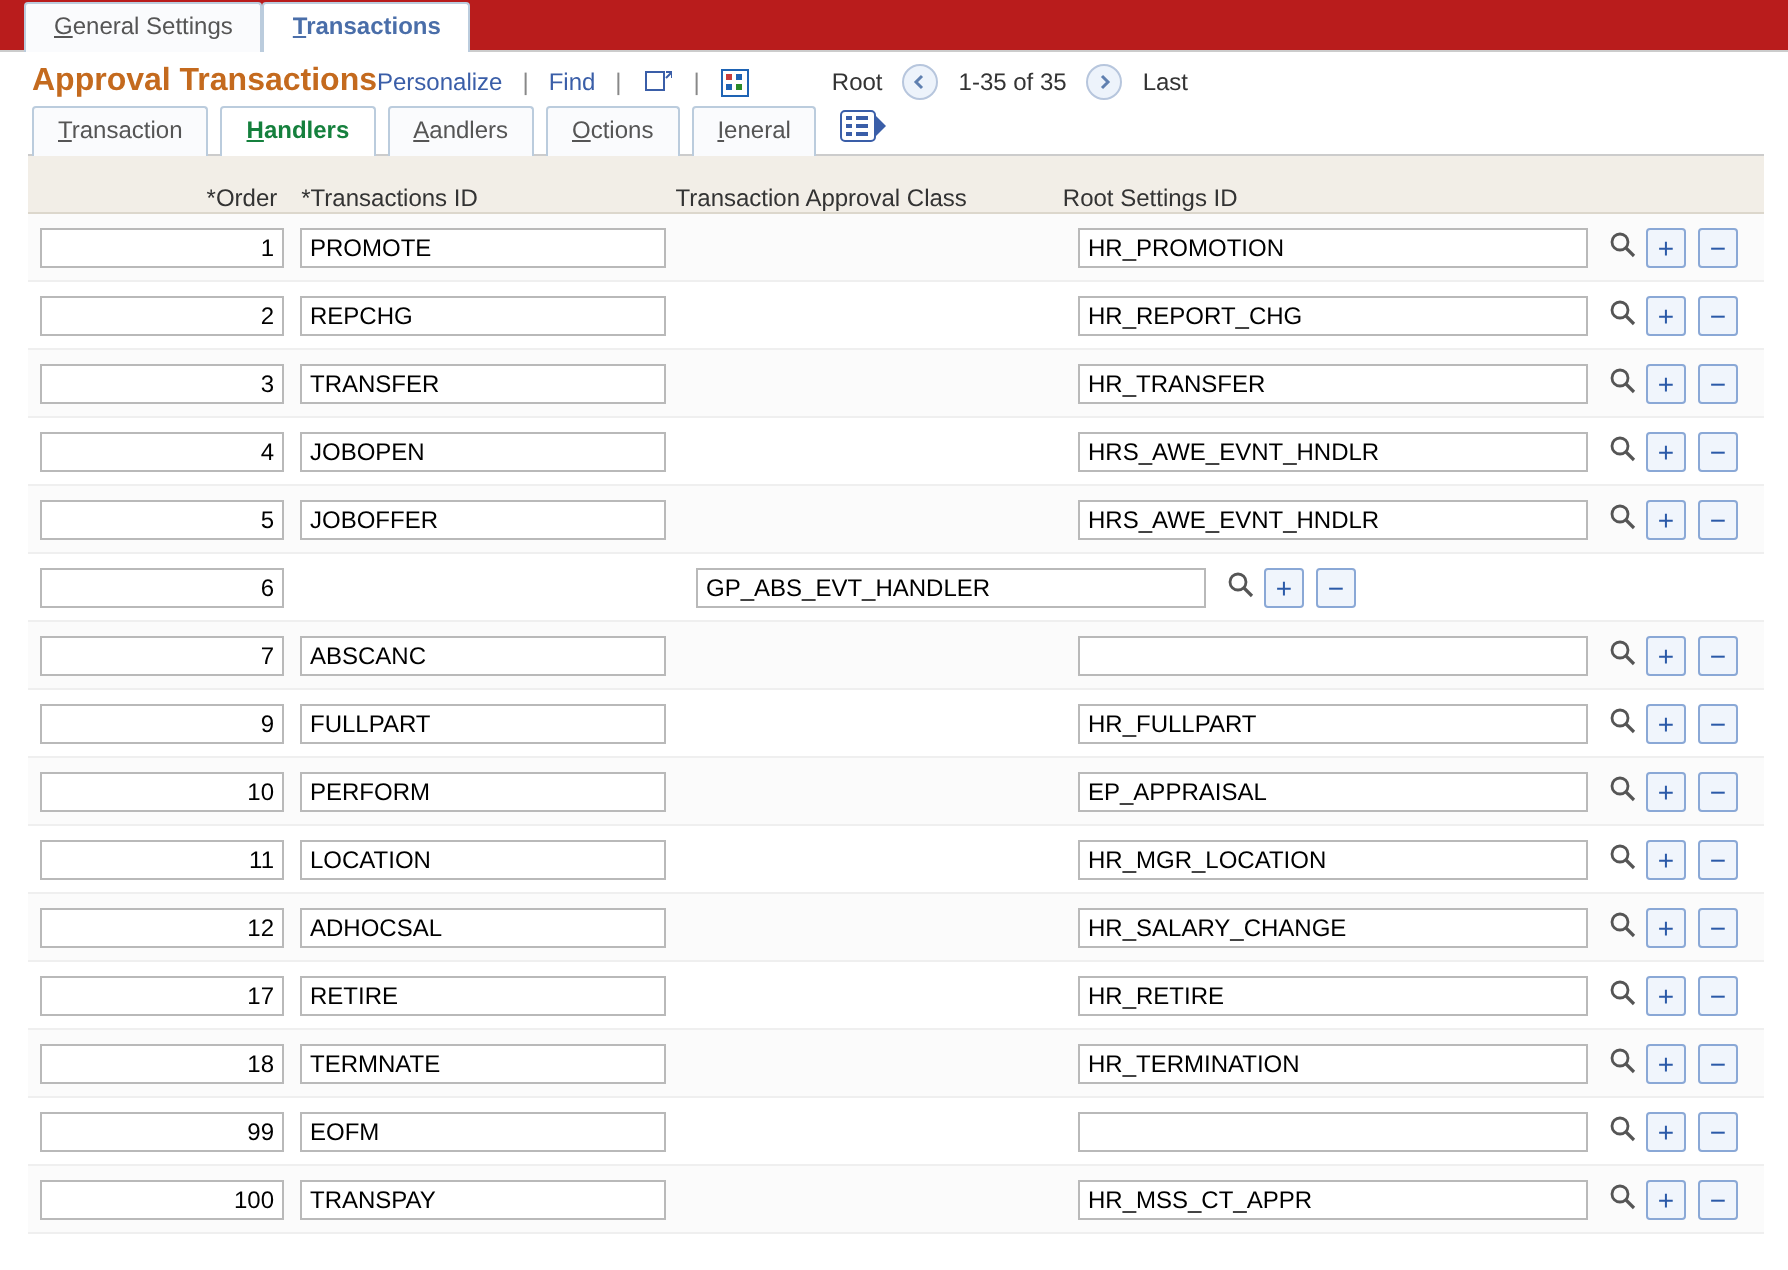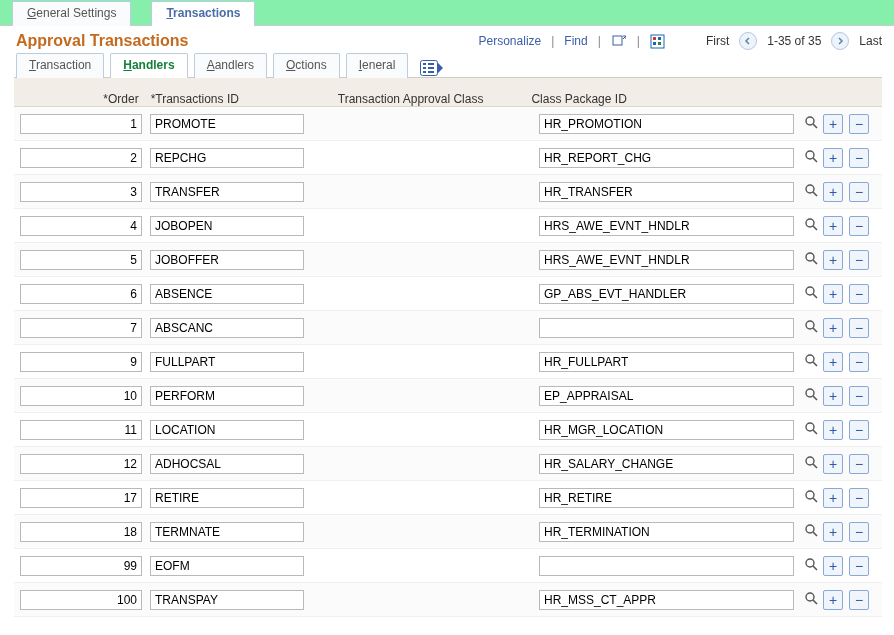--- a/index.html
+++ b/index.html
@@ -1,50 +1,50 @@
 <!DOCTYPE html>
 <html><head>
 <meta charset="utf-8">
 <style>
   html,body{margin:0;padding:0;font-family:Arial,Helvetica,sans-serif;font-size:12px;color:#333;background:#fff}
   .wrap{width:894px;background:#fff}
   
-  .page-tabs{display:flex;gap:20px;padding:0 0 0 12px;border-bottom:1px solid #ccc;background:#86efac}
+  .page-tabs{display:flex;gap:0;padding:0 0 0 12px;border-bottom:1px solid #ccc;background:#b91c1c}
   .page-tab{border:1px solid #bcd;border-bottom:none;padding:4px 14px 6px;color:#555;background:#fafbfd;border-radius:2px 2px 0 0;cursor:pointer;position:relative;top:1px}
   .page-tab.active{background:#fff;color:#4a6ea9;font-weight:bold}
   .page-tab .ul{text-decoration:underline}
   
-  .title-row{display:flex;align-items:center;justify-content:space-between;padding:6px 12px 2px 16px}
+  .title-row{display:flex;align-items:center;padding:6px 12px 2px 16px}
   .title{font-size:16px;color:#c46a1e;font-family:Arial;font-weight:bold}
   .title-tools{display:flex;align-items:center;gap:10px;font-size:12px;color:#3a5ea8}
   .title-tools .sep{color:#888}
   .icon-btn{display:inline-flex;align-items:center;justify-content:center;width:16px;height:16px;cursor:pointer}
   .nav-text{color:#333}
   .arrow-circ{display:inline-flex;align-items:center;justify-content:center;width:16px;height:16px;border:1px solid #b7c6dd;border-radius:50%;color:#6080b0;font-size:10px;background:#edf3fb;cursor:pointer}
   
-  .sub-tabs{display:flex;gap:6px;align-items:flex-end;padding:0 0 0 16px}
+  .sub-tabs{display:flex;gap:6px;align-items:flex-start;padding:0 0 0 16px}
   .sub-tab{border:1px solid #bcd;border-bottom:none;padding:4px 12px 6px;color:#555;background:#fafbfd;border-radius:2px 2px 0 0;cursor:pointer;position:relative;top:1px}
   .sub-tab.active{background:#fff;color:#15803d;font-weight:bold}
   .sub-tab .ul{text-decoration:underline}
   .showall{display:inline-flex;align-items:center;justify-content:center;height:20px;padding:0 6px;cursor:pointer;position:relative;top:1px}
   
   .grid{border-top:1px solid #ccc;margin:0 12px 0 14px}
   .hdr-row{display:flex;background:#f2eee7;border-bottom:1px solid #dcd7cc;height:28px;align-items:flex-end;font-weight:normal;color:#333}
   .hdr-row .h{padding:0 6px}
   .row{display:flex;align-items:center;height:33px;border-bottom:1px solid #efefef}
   .row:nth-child(odd){background:#fbfbfb}
   .c-order{width:128px;display:flex;justify-content:flex-end;padding-right:6px}
   .c-txn{width:189px;padding-left:2px}
   .c-thc{width:196px;padding-left:2px}
   .c-root{width:263px;padding-left:2px;display:flex;align-items:center;gap:2px}
   .c-lookup{width:18px;display:flex;align-items:center;justify-content:center}
   .c-plus,.c-minus{width:26px;display:flex;align-items:center;justify-content:center}
   input.text{border:1px solid #b9b9b9;height:20px;box-sizing:border-box;padding:0 4px;font:12px Arial;background:#fff}
   .c-order input.text{width:122px;text-align:right}
-  .c-txn input.text{width:154px}
+  .c-txn input.text{width:183px}
   .c-root input.text{width:255px}
   .sq-btn{width:18px;height:18px;border:1px solid #8aa8d6;display:flex;align-items:center;justify-content:center;background:#f0f5fc;color:#2b5aa8;font-size:14px;line-height:1;cursor:pointer;border-radius:2px}
   .mag{cursor:pointer;color:#555}
   a.link{color:#3a5ea8;text-decoration:none}
   .hdr-row .h.c-order{justify-content:flex-end;display:flex}
 </style>
 </head>
 <body>
 <div class="wrap">
 
@@ -74,21 +74,21 @@
     <span class="icon-btn">
       <svg width="15" height="15" viewBox="0 0 15 15">
             <rect x="1" y="1" width="13" height="13" fill="#fff" stroke="#1e63b4"></rect>
             <rect x="3" y="3" width="3" height="3" fill="#c63c3c"></rect>
             <rect x="8" y="3" width="3" height="3" fill="#1e63b4"></rect>
             <rect x="3" y="8" width="3" height="3" fill="#1e63b4"></rect>
             <rect x="8" y="8" width="3" height="3" fill="#2a8a2a"></rect>
           </svg>
     </span>
     <span style="width:20px"></span>
-    <span class="nav-text">First</span>
+    <span class="nav-text">Root</span>
     <span class="arrow-circ">
       <svg width="8" height="8" viewBox="0 0 8 8">
             <path d="M5 1 L2 4 L5 7" fill="none" stroke="#6080b0" stroke-width="1.5"></path>
           </svg>
     </span>
     <span class="nav-text">1-35 of 35</span>
     <span class="arrow-circ">
       <svg width="8" height="8" viewBox="0 0 8 8">
             <path d="M3 1 L6 4 L3 7" fill="none" stroke="#6080b0" stroke-width="1.5"></path>
           </svg>
@@ -115,21 +115,21 @@
           <path d="M18 3 L23 8 L18 13 Z" fill="#3a5ea8"></path>
         </svg>
   </span>
 </div>
 
 <div class="grid">
   <div class="hdr-row">
     <div class="h c-order">*Order</div>
     <div class="h c-txn">*Transactions ID</div>
     <div class="h c-thc">Transaction Approval Class</div>
-    <div class="h c-root">Class Package ID</div>
+    <div class="h c-root">Root Settings ID</div>
     <div class="h c-lookup"></div>
     <div class="h c-plus"></div>
     <div class="h c-minus"></div>
   </div>
   <div id="rows">
         <div class="row">
           <div class="c-order">
             <input class="text" value="1" style="">
           </div>
           <div class="c-txn"><input class="text" value="PROMOTE" style=""></div>
@@ -235,21 +235,20 @@
             <div class="sq-btn">+</div>
           </div>
           <div class="c-minus">
             <div class="sq-btn">−</div>
           </div>
         </div>
         <div class="row">
           <div class="c-order">
             <input class="text" value="6" style="">
           </div>
-          <div class="c-txn"><input class="text" value="ABSENCE" style=""></div>
           <div class="c-thc"></div>
           <div class="c-root">
             <input class="text" value="GP_ABS_EVT_HANDLER" style="">
           </div>
           <div class="c-lookup">
             <span class="mag"><svg width="14" height="14" viewBox="0 0 14 14">
                 <circle cx="6" cy="6" r="4" fill="none" stroke="#555" stroke-width="1.4"></circle>
                 <line x1="9" y1="9" x2="13" y2="13" stroke="#555" stroke-width="1.6"></line>
               </svg></span>
           </div>

